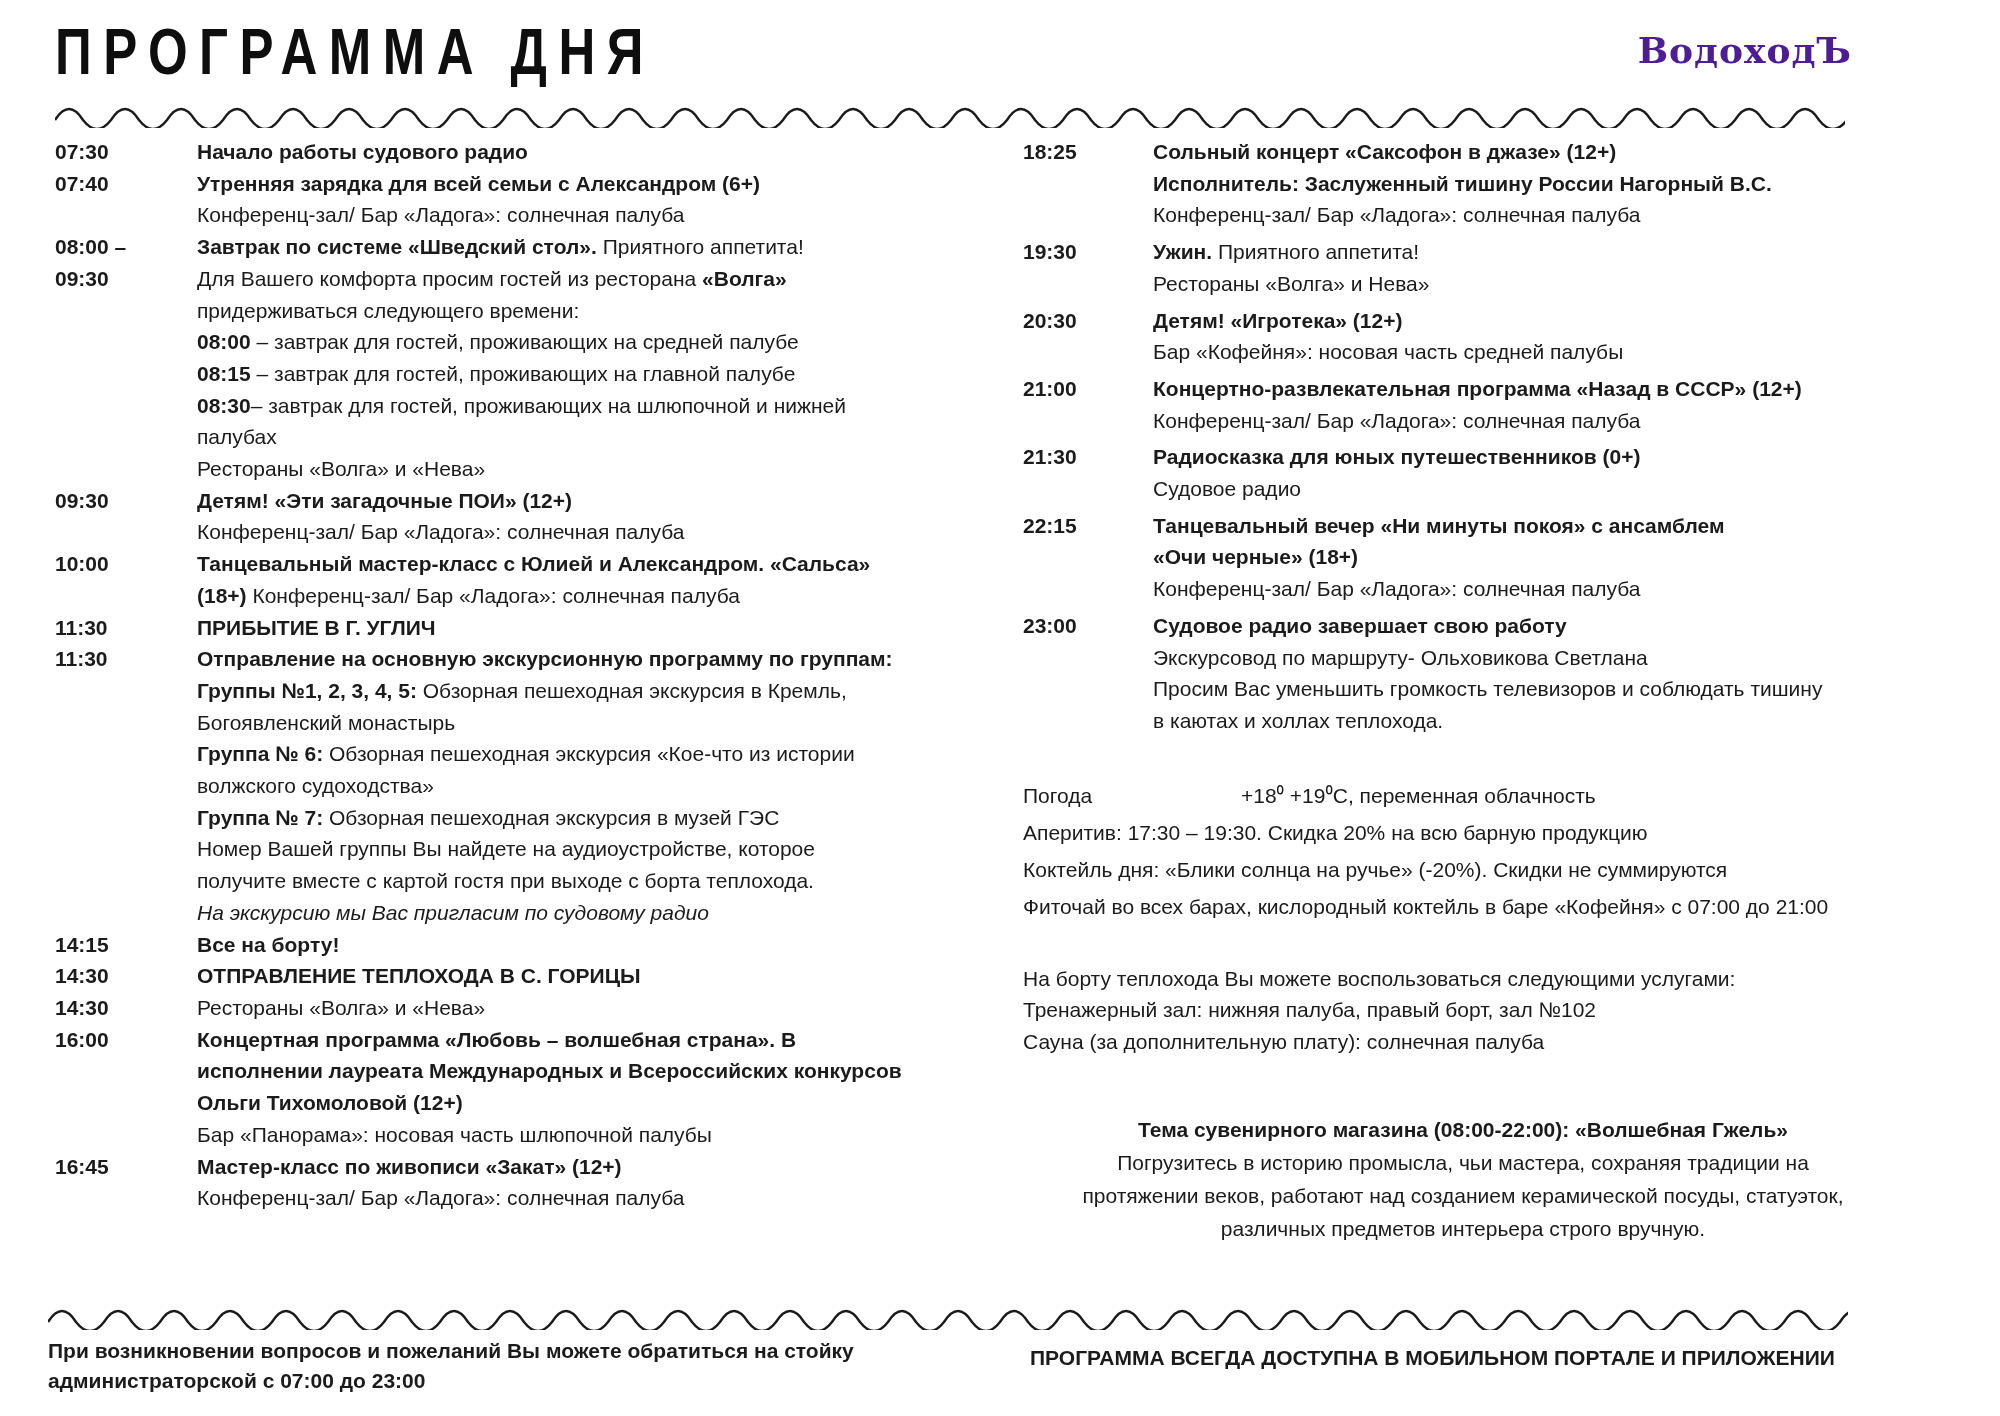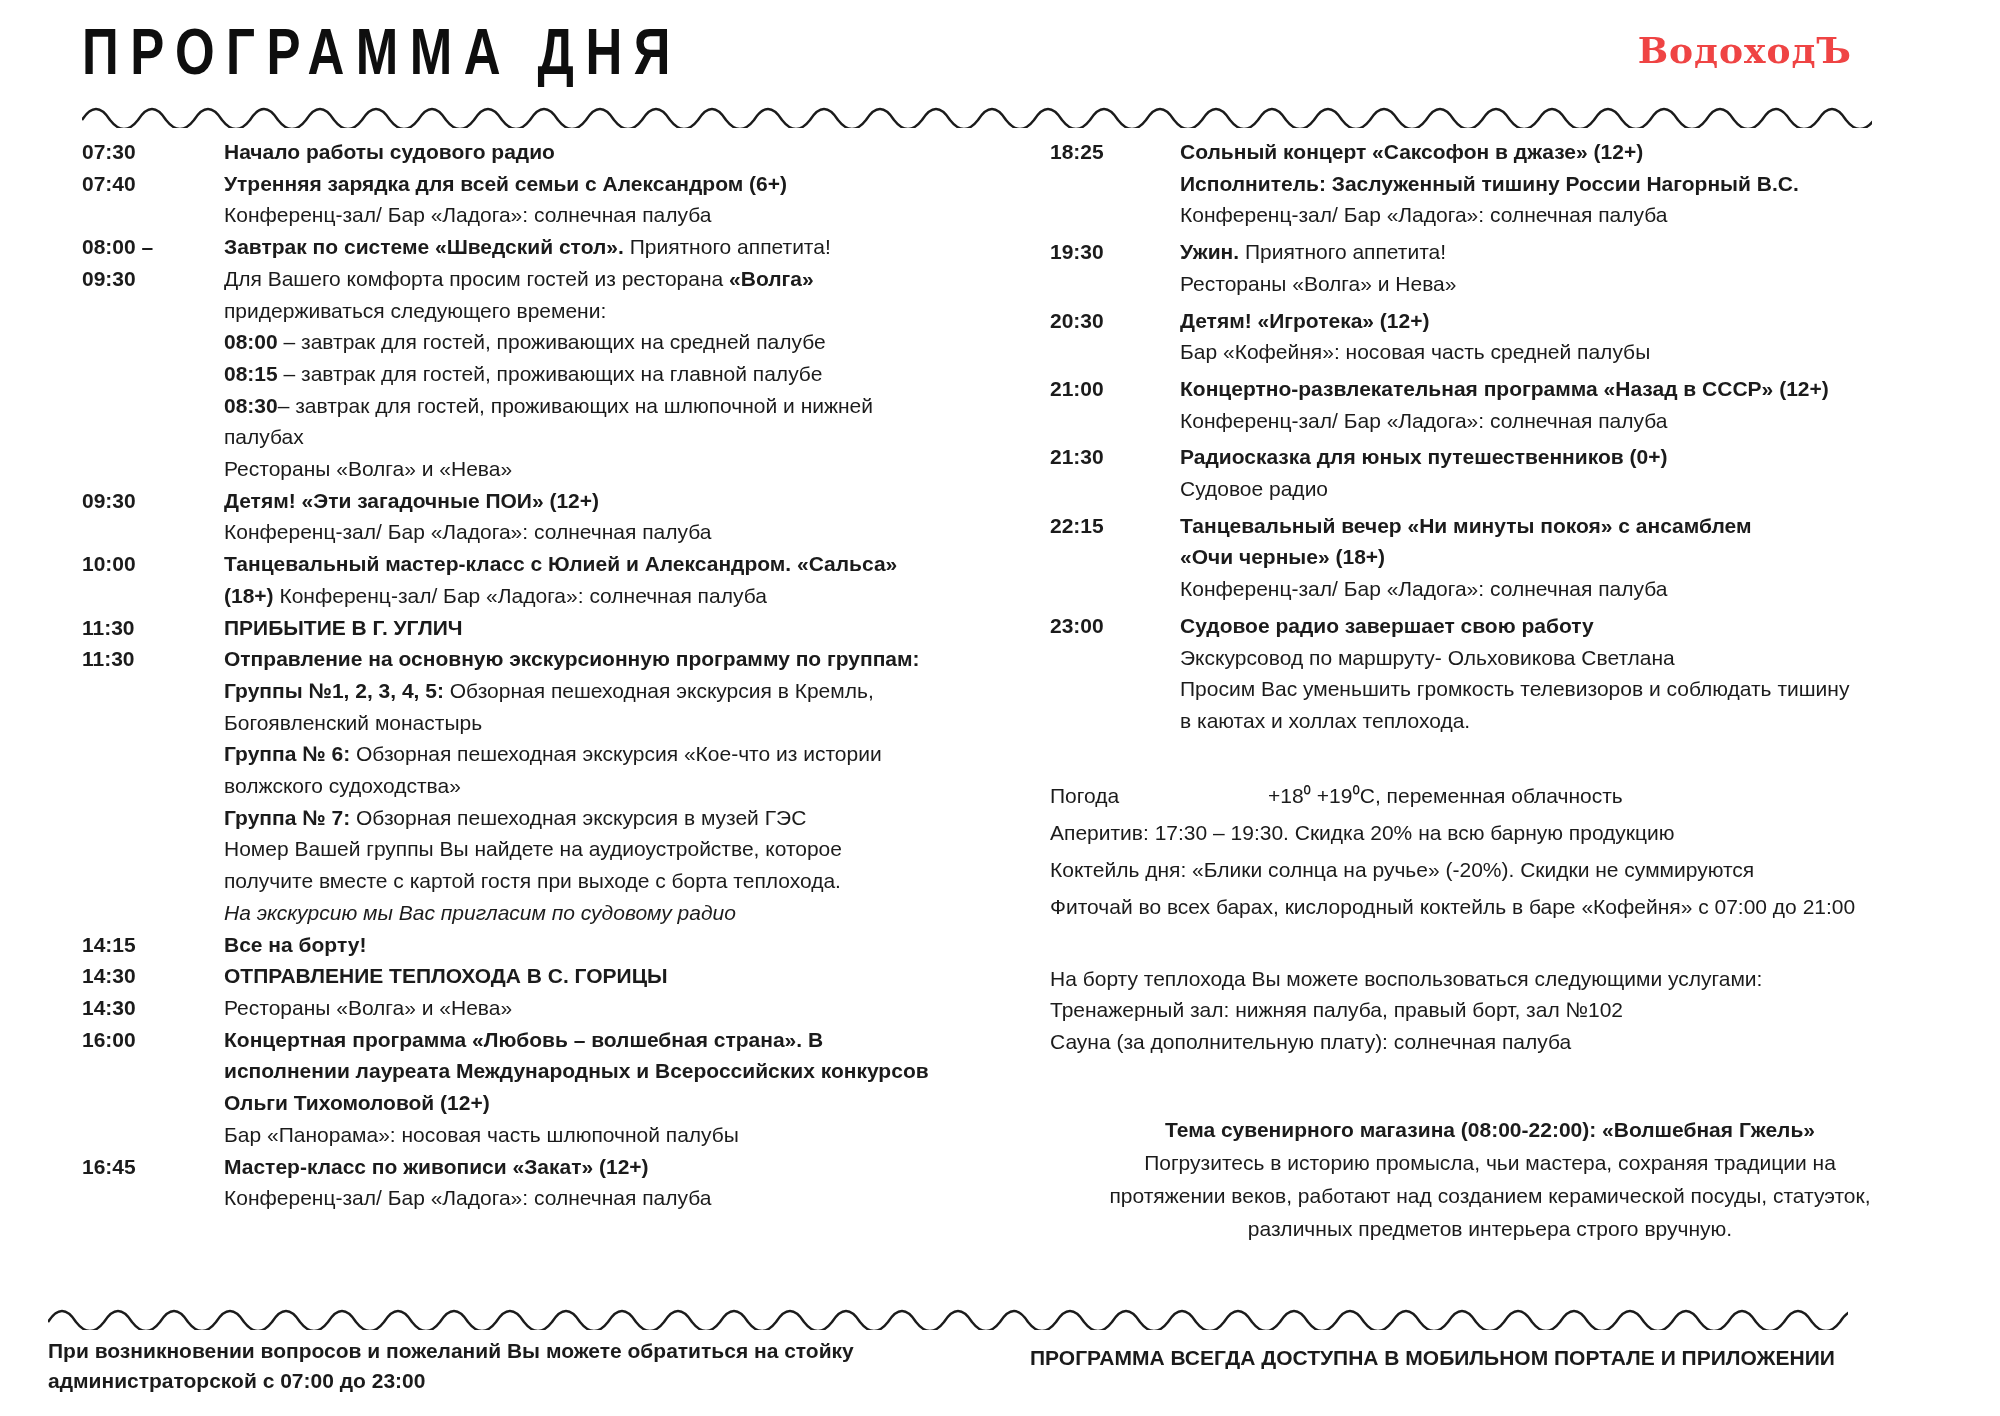--- a/index.html
+++ b/index.html
@@ -3,30 +3,30 @@
 <meta charset="utf-8">
 <style>
   html,body{margin:0;padding:0;}
   body{
     width:2000px;height:1416px;position:relative;overflow:hidden;
     background:#ffffff;color:#1b1b1b;
     font-family:"Liberation Sans",sans-serif;
     font-size:21px;line-height:31.7px;
     -webkit-font-smoothing:antialiased;
   }
-  .page{padding:18px 70px 0 82px;}
+  .page{padding:18px 70px 0 55px;}
   .header-row{display:flex;justify-content:space-between;align-items:flex-start;height:86px;}
   .doc-title{
     font-weight:bold;font-size:58px;line-height:60px;letter-spacing:13px;
     transform:scale(0.88,1.12);transform-origin:top left;
     white-space:nowrap;color:#0e0e0e;
   }
   .brand{
     font-family:"DejaVu Serif",serif;font-weight:bold;font-size:36px;line-height:40px;
-    margin-top:12px;margin-right:78px;color:#ef4444;letter-spacing:1px;
+    margin-top:12px;margin-right:78px;color:#4c1d95;letter-spacing:1px;
   }
   svg.wave{display:block;}
   .columns{display:flex;margin-top:8px;}
   .col-left{width:905px;flex-shrink:0;}
   .col-right{flex:1;padding-left:63px;}
   .entry{display:flex;}
   .col-right .entry{margin-bottom:5px;}
   .entry .time{font-weight:bold;flex-shrink:0;white-space:pre-line;}
   .col-left .time{width:142px;}
   .col-right .time{width:130px;}

